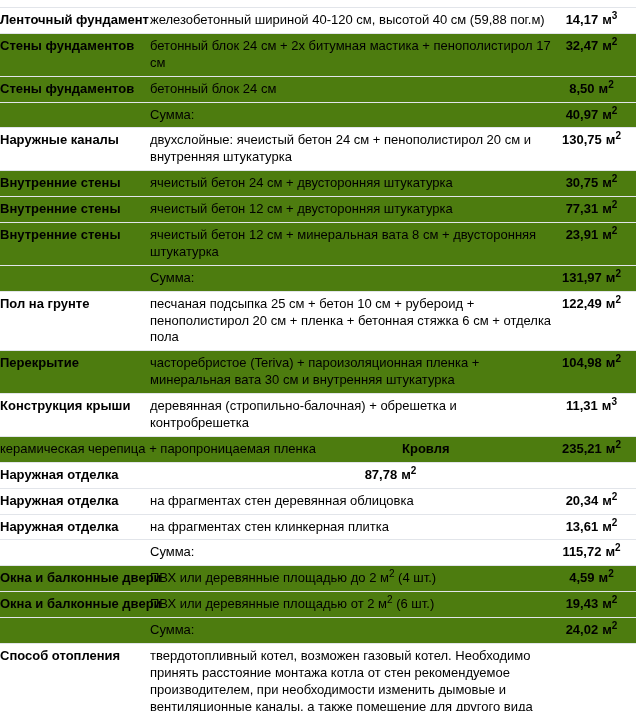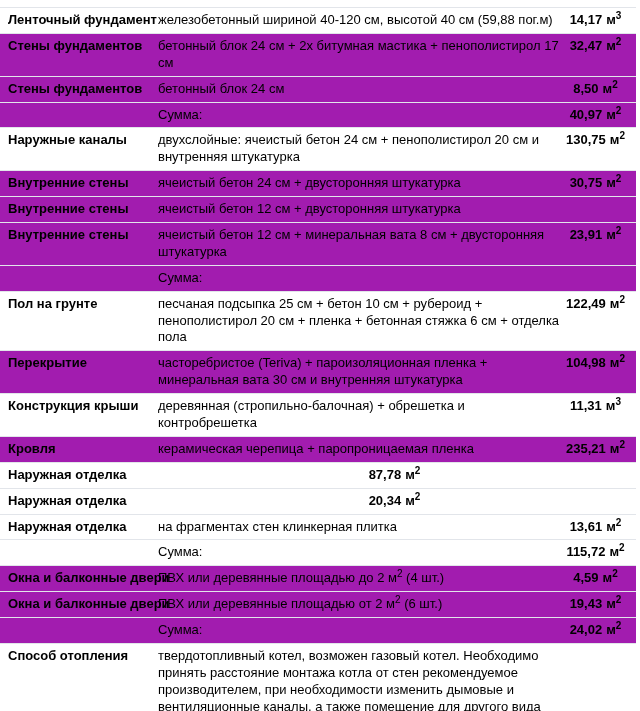--- a/index.html
+++ b/index.html
@@ -1,21 +1,21 @@
 <!DOCTYPE html>
 <html><head>
 <meta charset="utf-8">
 <style>
   html,body{margin:0;padding:0;background:#ffffff;}
   body{font-family:"Liberation Sans","DejaVu Sans",sans-serif;font-size:13px;color:#000;}
   .spec-table{width:636px;margin-top:7px;}
   .row{display:flex;border-top:1px solid #e2e5ea;align-items:flex-start;}
-  .row.shaded{background:#a21caf;}
+  .row.shaded{background:#4d7c0f;}
   .c{padding-top:4px;padding-bottom:4px;line-height:1.3;}
-  .label{width:150px;flex:0 0 150px;padding-left:8px;font-weight:bold;white-space:nowrap;}
+  .label{width:150px;flex:0 0 150px;font-weight:bold;white-space:nowrap;}
   .desc{width:402px;flex:0 0 402px;}
   .value{flex:1 1 auto;text-align:center;font-weight:bold;white-space:nowrap;padding-right:5px;}
   .sumrow .desc{font-weight:normal;}
   sup{font-size:10px;line-height:0;}
   .unit{margin-left:4px;}
 </style>
 </head>
 <body>
 
 <div class="spec-table">
@@ -52,31 +52,33 @@
 
   <div class="row shaded">
     <div class="c label">Внутренние стены</div>
     <div class="c desc"><span>ячеистый бетон 24 см + двусторонняя штукатурка</span><sup></sup><span></span></div>
     <div class="c value"><span>30,75</span><span class="unit">м</span><sup>2</sup></div>
   </div>
 
   <div class="row shaded">
     <div class="c label">Внутренние стены</div>
     <div class="c desc"><span>ячеистый бетон 12 см + двусторонняя штукатурка</span><sup></sup><span></span></div>
+    <div class="c value"><span>77,31</span><span class="unit">м</span><sup>2</sup></div>
   </div>
 
   <div class="row shaded">
     <div class="c label">Внутренние стены</div>
     <div class="c desc"><span>ячеистый бетон 12 см + минеральная вата 8 см + двусторонняя штукатурка</span><sup></sup><span></span></div>
     <div class="c value"><span>23,91</span><span class="unit">м</span><sup>2</sup></div>
   </div>
 
   <div class="row shaded sumrow">
     <div class="c label"></div>
     <div class="c desc"><span>Сумма:</span><sup></sup><span></span></div>
+    <div class="c value"><span>131,97</span><span class="unit">м</span><sup>2</sup></div>
   </div>
 
   <div class="row">
     <div class="c label">Пол на грунте</div>
     <div class="c desc"><span>песчаная подсыпка 25 см + бетон 10 см + рубероид + пенополистирол 20 см + пленка + бетонная стяжка 6 см + отделка пола</span><sup></sup><span></span></div>
     <div class="c value"><span>122,49</span><span class="unit">м</span><sup>2</sup></div>
   </div>
 
   <div class="row shaded">
     <div class="c label">Перекрытие</div>
@@ -84,32 +86,33 @@
     <div class="c value"><span>104,98</span><span class="unit">м</span><sup>2</sup></div>
   </div>
 
   <div class="row">
     <div class="c label">Конструкция крыши</div>
     <div class="c desc"><span>деревянная (стропильно-балочная) + обрешетка и контробрешетка</span><sup></sup><span></span></div>
     <div class="c value"><span>11,31</span><span class="unit">м</span><sup>3</sup></div>
   </div>
 
   <div class="row shaded">
+    <div class="c desc"><span>керамическая черепица + паропроницаемая пленка</span><sup></sup><span></span></div>
     <div class="c label">Кровля</div>
-    <div class="c desc"><span>керамическая черепица + паропроницаемая пленка</span><sup></sup><span></span></div>
     <div class="c value"><span>235,21</span><span class="unit">м</span><sup>2</sup></div>
   </div>
 
   <div class="row">
     <div class="c label">Наружная отделка</div>
     <div class="c value"><span>87,78</span><span class="unit">м</span><sup>2</sup></div>
   </div>
 
   <div class="row">
     <div class="c label">Наружная отделка</div>
+    <div class="c desc"><span>на фрагментах стен деревянная облицовка</span><sup></sup><span></span></div>
     <div class="c value"><span>20,34</span><span class="unit">м</span><sup>2</sup></div>
   </div>
 
   <div class="row">
     <div class="c label">Наружная отделка</div>
     <div class="c desc"><span>на фрагментах стен клинкерная плитка</span><sup></sup><span></span></div>
     <div class="c value"><span>13,61</span><span class="unit">м</span><sup>2</sup></div>
   </div>
 
   <div class="row sumrow">

